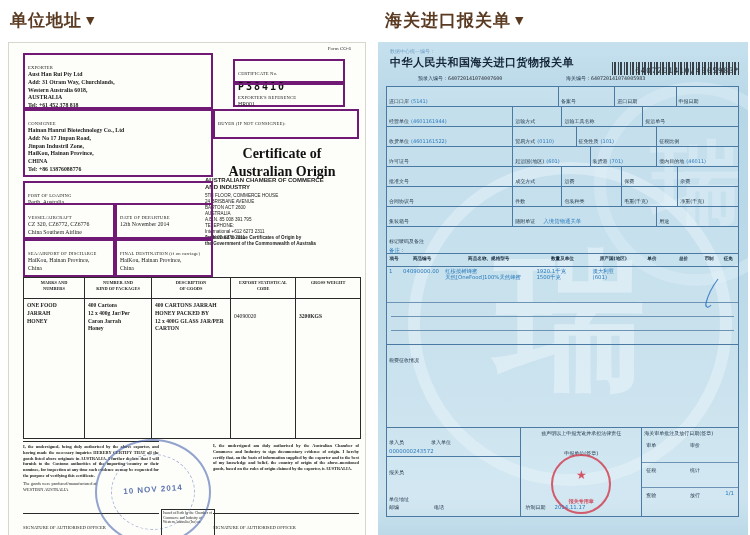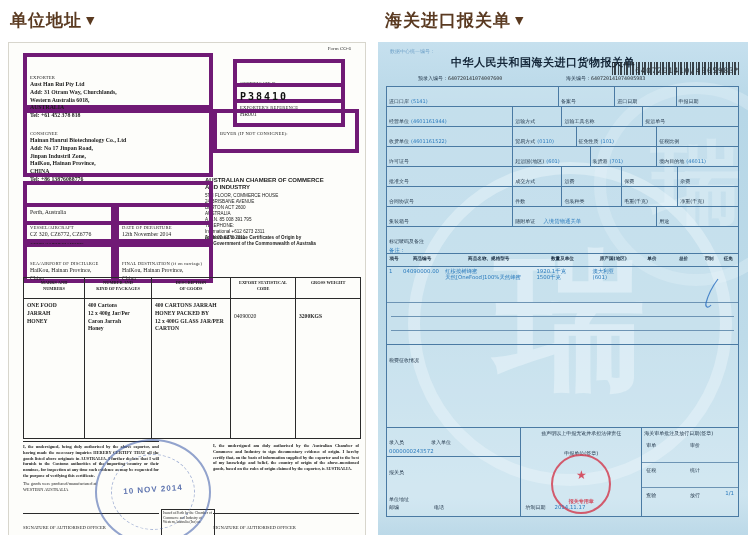--- a/index.html
+++ b/index.html
@@ -9,21 +9,21 @@
   .pre{white-space:pre-line;}
 
   
   .panel-title{position:absolute;top:9px;font-size:17px;font-weight:bold;color:#5a3a21;
                font-family:"DejaVu Sans",sans-serif;letter-spacing:1px;}
   .caret{font-size:11px;vertical-align:2px;margin-left:4px;color:#5a3a21;}
 
   
   .cert{position:absolute;left:8px;top:42px;width:356px;height:493px;background:#fdfdfa;
         border:1px solid #d8d6cd;font-family:"Liberation Serif",serif;color:#1c1c1c;}
-  .cbox{position:absolute;border:4px solid #701a75;padding:18px 3px;box-sizing:border-box;}
+  .cbox{position:absolute;border:2px solid #701a75;padding:10px 3px;box-sizing:border-box;}
   .clab{font-size:4.6px;letter-spacing:.2px;color:#222;display:block;font-family:"Liberation Serif",serif;}
   .cval{font-size:5.8px;font-weight:bold;line-height:1.35;display:block;margin-top:1px;}
   .formco{font-size:5px;color:#333;}
   .dotmx{font-family:"DejaVu Sans Mono",monospace;font-weight:bold;font-size:10px;letter-spacing:2px;color:#111;}
   .cert-title{font-size:14px;font-weight:bold;text-align:center;line-height:1.25;color:#111;}
   .chamber-name{font-size:6px;font-weight:bold;line-height:1.2;font-family:"Liberation Sans",sans-serif;}
   .chamber-addr{font-size:4.6px;line-height:1.3;font-family:"Liberation Sans",sans-serif;color:#222;}
   .chamber-auth{font-size:4.6px;font-weight:bold;line-height:1.25;font-family:"Liberation Sans",sans-serif;}
   .acci-box{position:absolute;left:274px;top:152px;width:60px;height:34px;border:1px solid #222;
             display:flex;align-items:center;justify-content:center;background:#fff;}
@@ -40,21 +40,21 @@
   .stamp-date{position:absolute;left:0;right:0;top:44px;text-align:center;font-size:8px;font-weight:bold;
               color:rgba(40,70,150,.75);transform:rotate(-4deg);font-family:"Liberation Sans",sans-serif;letter-spacing:1px;}
 
   
   .cus{position:absolute;left:378px;top:42px;width:370px;height:493px;
        background:linear-gradient(180deg,#c6e0ee 0%,#b7d7e7 14%,#bedbe9 60%,#cde4ef 92%,#bcd9e8 100%);
        font-family:"DejaVu Sans",sans-serif;color:#17293b;overflow:hidden;}
   .wm{position:absolute;border-radius:50%;border:12px solid rgba(240,248,252,.5);
       display:flex;align-items:center;justify-content:center;pointer-events:none;}
   .wm span{color:rgba(242,249,253,.55);font-weight:bold;}
-  .cus-title{position:absolute;left:0;right:40px;top:13px;text-align:center;font-size:11px;font-weight:bold;color:#122436;letter-spacing:.5px;}
+  .cus-title{position:absolute;left:0;right:40px;top:13px;text-align:left;font-size:11px;font-weight:bold;color:#122436;letter-spacing:.5px;padding-left:12px;}
   .barcode{position:absolute;right:8px;top:20px;width:128px;height:13px;
            background:repeating-linear-gradient(90deg,#20262c 0 1px,transparent 1px 2px,#20262c 2px 4px,transparent 4px 6px);opacity:.85;}
   .faintline{position:absolute;left:12px;top:6px;font-size:5px;color:rgba(40,110,170,.55);}
   .dm2{font-family:"DejaVu Sans Mono",monospace;font-weight:normal;color:#2b2f33;}
   .formbox{position:absolute;left:8px;top:44px;width:353px;border:1.4px solid #4a7aa3;background:rgba(222,238,247,.35);box-sizing:border-box;}
   .frow{display:flex;border-bottom:1px solid #4a7aa3;box-sizing:border-box;}
   .fc{border-right:1px solid #4a7aa3;box-sizing:border-box;padding:1px 2px;overflow:hidden;position:relative;}
   .fc:last-child{border-right:none;}
   .flb{font-size:5px;color:#24384c;}
   .fcode{font-size:5px;color:#2b7bbd;margin-left:2px;}
@@ -105,20 +105,22 @@
 
   <div class="cbox" style="left:224px;top:40px;width:112px;height:18px;">
     <span class="clab">EXPORTER'S REFERENCE</span>
     <span class="cval" style="font-weight:normal;">HR001</span>
   </div>
 
   <div class="cbox" style="left:204px;top:66px;width:146px;height:30px;">
     <span class="clab">BUYER (IF NOT CONSIGNEE):</span>
   </div>
 
+  <div class="abs cert-title pre" style="left:196px;top:102px;width:154px;">Certificate of
+Australian Origin</div>
 
   <div class="abs chamber-name pre" style="left:196px;top:134px;width:154px;">AUSTRALIAN CHAMBER OF COMMERCE
 AND INDUSTRY</div>
   <div class="abs chamber-addr pre" style="left:196px;top:150px;width:76px;">5TH FLOOR, COMMERCE HOUSE
 24 BRISBANE AVENUE
 BARTON ACT 2600
 AUSTRALIA
 A.B.N. 85 008 391 795
 TELEPHONE:
 International  +612 6273 2311

